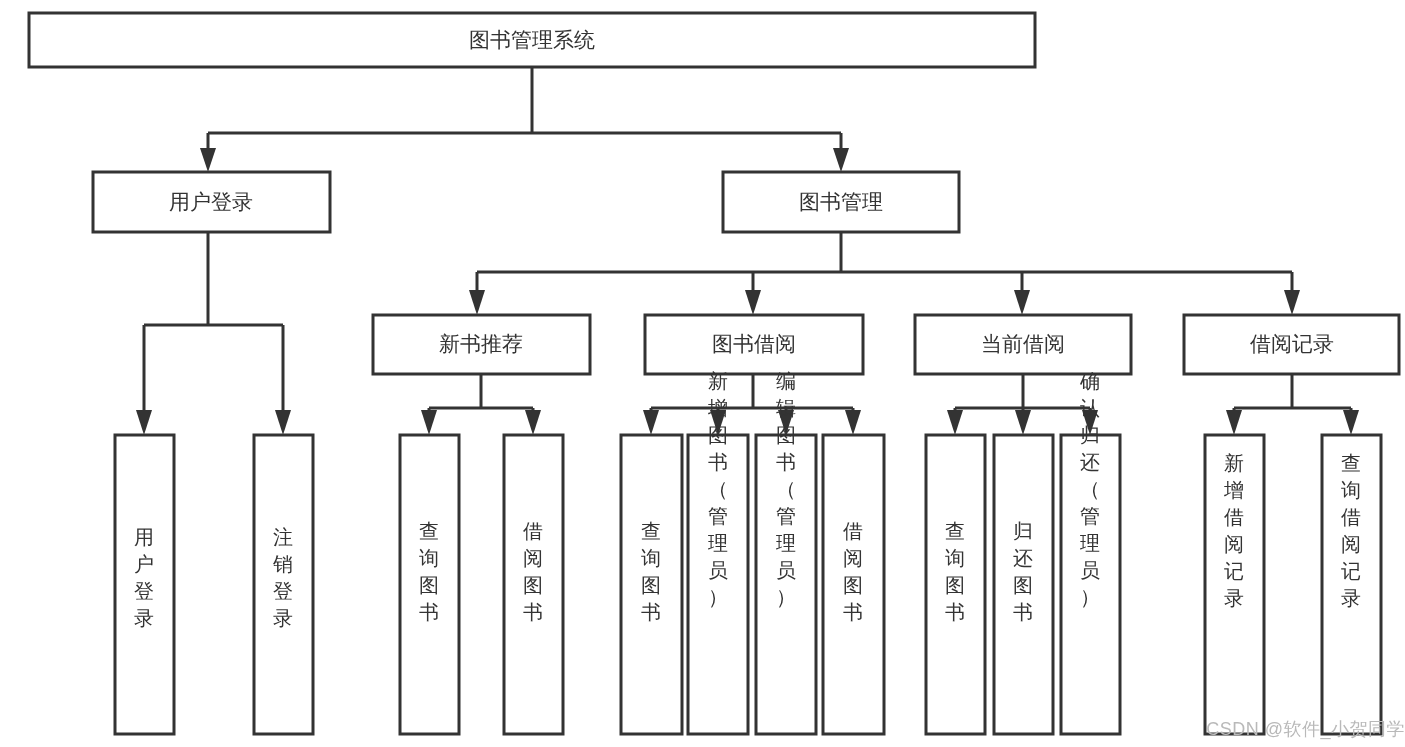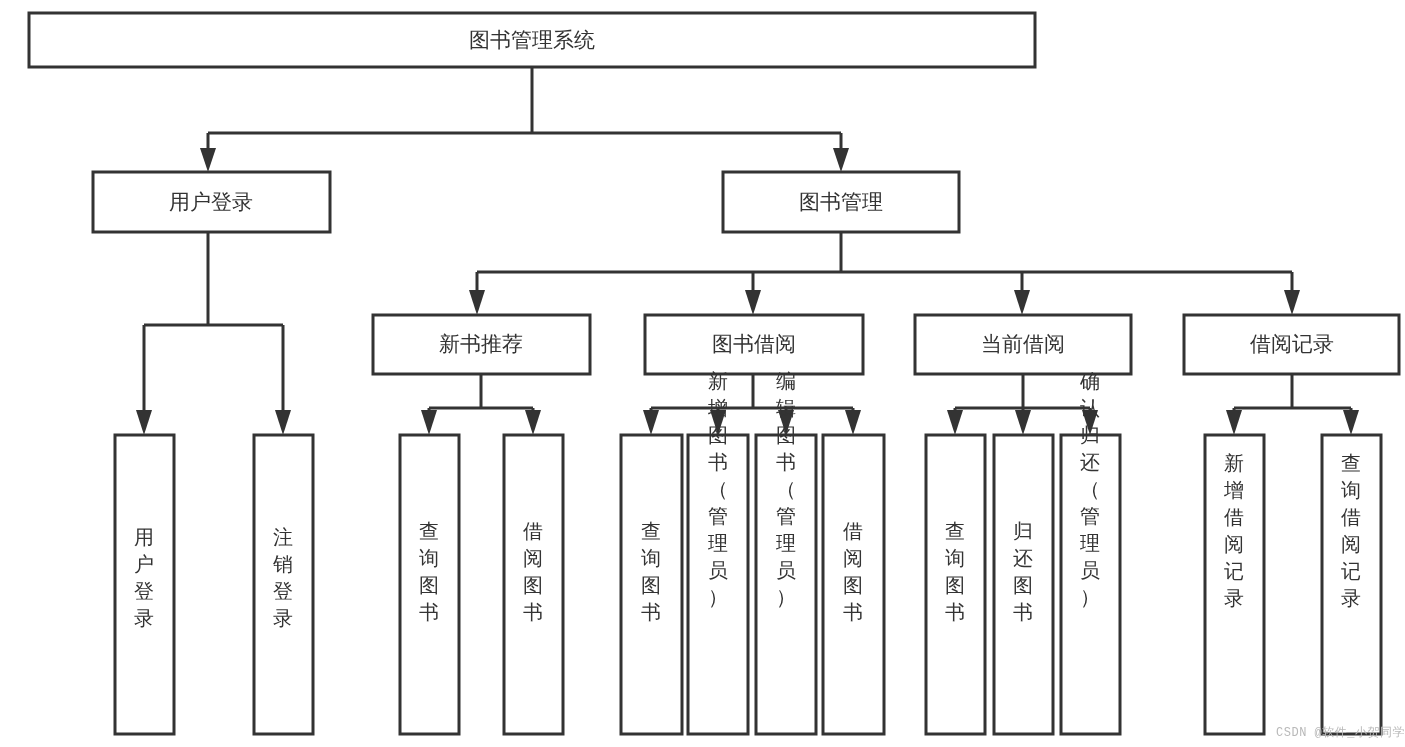--- a/index.html
+++ b/index.html
@@ -53,22 +53,22 @@
   .node-label-v {
     font-family: "DejaVu Sans", "Liberation Sans", sans-serif;
     font-size: 20px;
     fill: #333333;
     text-anchor: middle;
   }
   .watermark {
     position: absolute;
     right: 12px;
     bottom: 6px;
-    font-family: Liberation Mono, monospace;
-    font-size: 12px;
+    font-family: Liberation Sans, sans-serif;
+    font-size: 18px;
     color: #b9b9b9;
     letter-spacing: 0.5px;
     white-space: nowrap;
     pointer-events: none;
     user-select: none;
   }
 </style>
 </head>
 <body>
 

